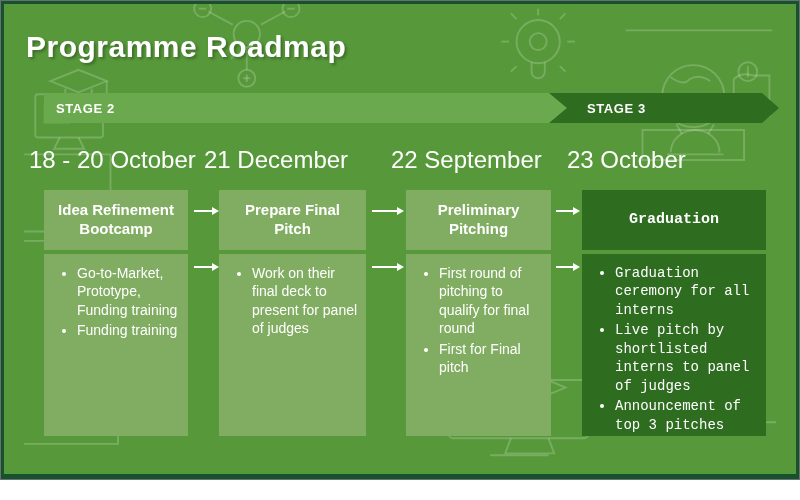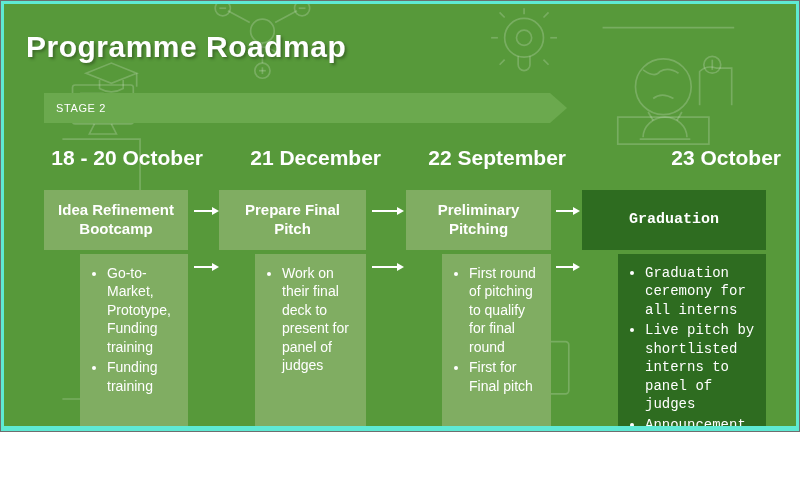--- a/index.html
+++ b/index.html
@@ -1,20 +1,20 @@
 <!DOCTYPE html>
 <html><head>
 <meta charset="utf-8">
 <style>
   * { margin:0; padding:0; box-sizing:border-box; }
   html,body { width:800px; height:500px; overflow:hidden; font-family:"Liberation Sans", sans-serif; }
 
   .frame {
-    width:800px; height:432px;
-    background:#5eead4;
+    width:800px; height:480px;
+    background:#14532d;
     border:1px solid #6e6e6e;
     padding:3px 3px 5px 3px;
   }
   .slide {
     position:relative;
     width:100%; height:100%;
     background:#57993a;
     overflow:hidden;
   }
 
@@ -41,54 +41,53 @@
     background:#6ba94e;
     clip-path:polygon(0 0, calc(100% - 17px) 0, 100% 50%, calc(100% - 17px) 100%, 0 100%);
   }
   .stage3 {
     left:545px; width:230px;
     background:#2e6c20;
     clip-path:polygon(0 0, calc(100% - 17px) 0, 100% 50%, calc(100% - 17px) 100%, 0 100%, 18px 50%);
   }
   .stage-label {
     position:absolute; top:50%; transform:translateY(-50%);
-    color:#ffffff; font-size:11px; font-weight:normal; letter-spacing:0.6px;
+    color:#ffffff; font-size:13px; font-weight:bold; letter-spacing:0.6px;
     white-space:nowrap;
   }
   .stage2 .stage-label { left:12px; }
   .stage3 .stage-label { left:38px; }
 
   .col { position:absolute; top:140px; }
   .col-1 { left:40px;  width:144px; }
   .col-2 { left:215px; width:147px; }
   .col-3 { left:402px; width:145px; }
   .col-4 { left:578px; width:184px; }
 
   .col-date {
     position:absolute; top:2px; left:-15px; right:-15px;
-    text-align:right;
-    color:#ffffff; font-size:21px; font-weight:bold;
+    text-align:left;
+    color:#ffffff; font-size:24px; font-weight:normal;
     white-space:nowrap;
   }
 
   .head-box {
     position:absolute; top:46px; left:0; right:0; height:60px;
     background:#80ad62;
     display:flex; align-items:center; justify-content:center;
     text-align:center;
     color:#ffffff; font-size:15px; font-weight:bold;
     line-height:1.25;
     padding:0 8px;
   }
   .body-box {
     position:absolute; top:110px; left:0; right:0; height:182px;
     background:#80ad62;
     color:#ffffff; font-size:14px;
-    padding:10px 6px 8px 10px;
-    margin-left:36px;
+    padding:10px 6px 8px 16px;
   }
   .col-4 .head-box, .col-4 .body-box { background:#2e6c20;font-family:Liberation Mono, monospace; }
 
   .body-box ul { list-style:disc; padding-left:17px; }
   .body-box li { line-height:1.32; margin-bottom:2px; }
 
   .arrow { position:absolute; height:2px; background:#ffffff; z-index:2; }
   .arrow::after {
     content:""; position:absolute; right:-6px; top:-3px;
     border-left:7px solid #ffffff;
@@ -201,20 +200,23 @@
       </g>
     </svg>
 
     <div class="content">
 
       <div class="title">Programme Roadmap</div>
 
       <div class="stage-band stage2">
         <span class="stage-label">STAGE 2</span>
       </div>
+      <div class="stage-band stage3">
+        <span class="stage-label">STAGE 3</span>
+      </div>
 
       <div class="col col-1">
         <div class="col-date">18 - 20 October</div>
         <div class="head-box">Idea Refinement Bootcamp</div>
         <div class="body-box">
           <ul>
             <li>Go-to-Market, Prototype, Funding training</li>
             <li>Funding training</li>
           </ul>
         </div>

